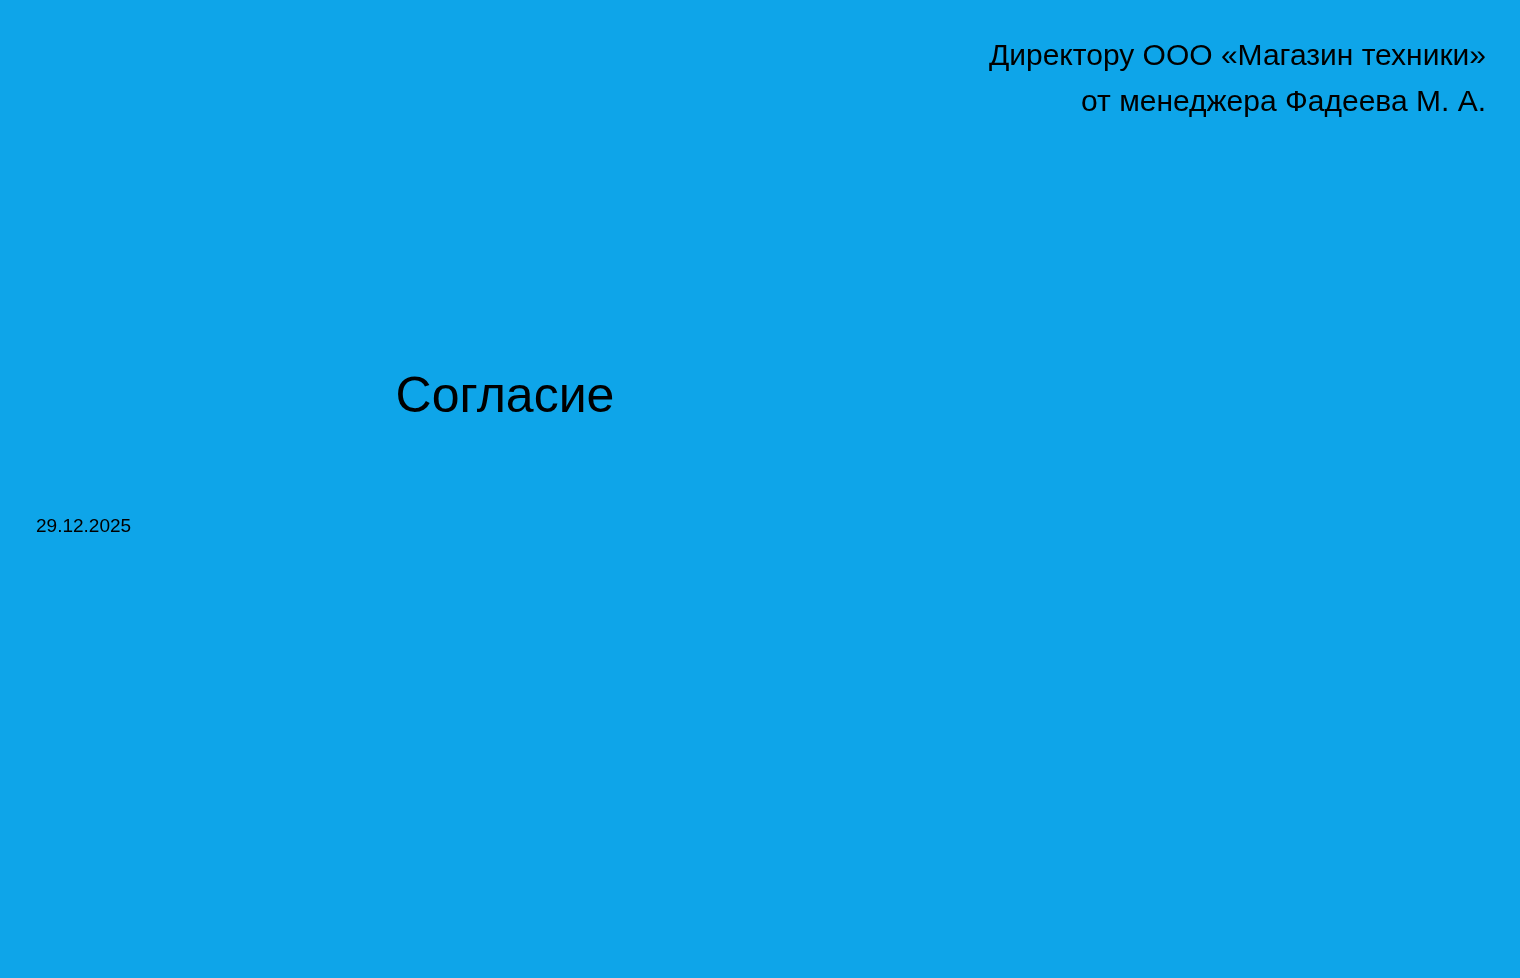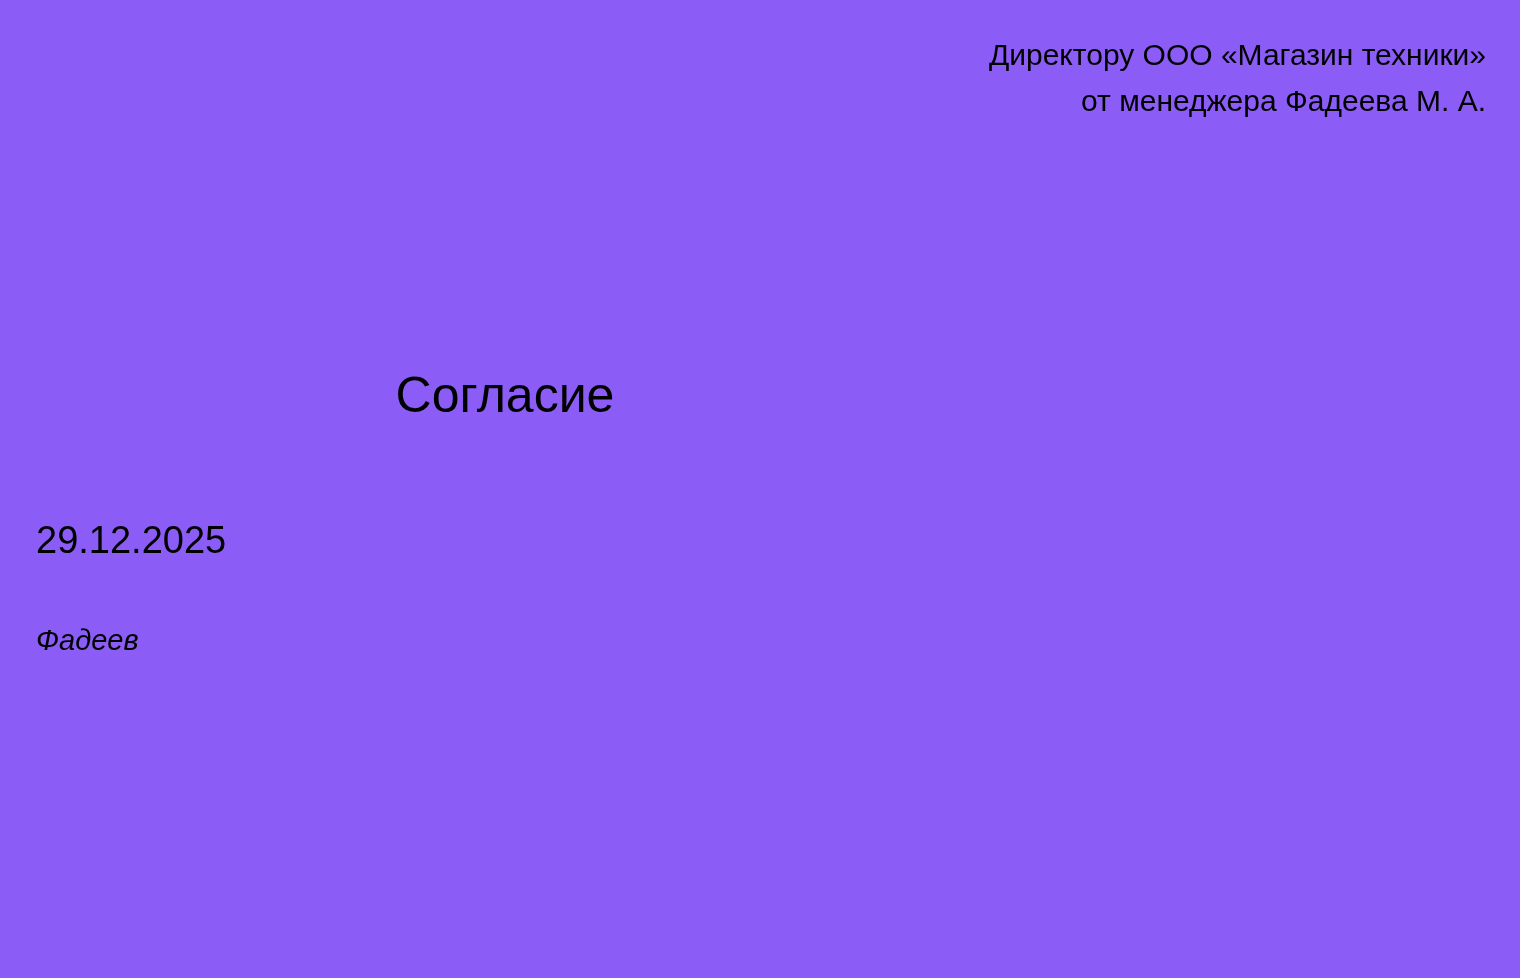--- a/index.html
+++ b/index.html
@@ -4,21 +4,21 @@
 <style>
   html, body {
     margin: 0;
     padding: 0;
     background: #ffffff;
   }
   .page {
     position: relative;
     width: 1520px;
     height: 978px;
-    background: #8b5cf6;
+    background: #0ea5e9;
     font-family: "Liberation Sans", sans-serif;
     color: #000000;
     box-sizing: border-box;
     overflow: hidden;
   }
   .addressee {
     position: absolute;
     top: 32px;
     right: 34px;
     text-align: right;
@@ -52,21 +52,21 @@
     margin: 0 0 38px 0;
   }
   .para:last-child {
     margin-bottom: 0;
   }
   .para.tight {
     margin-bottom: 42px;
   }
   .date {
     margin: 0 0 48px 0;
-    font-size: 38px;
+    font-size: 19px;
   }
   .signature {
     margin: 0;
     font-size: 29px;
     font-style: italic;
   }
 </style>
 </head>
 <body>
 
@@ -74,16 +74,15 @@
 
   <div class="addressee">
     <div>Директору ООО «Магазин техники»</div>
     <div>от менеджера Фадеева М. А.</div>
   </div>
 
   <div class="doc-title">Согласие</div>
 
   <div class="body-block">
     <p class="date">29.12.2025</p>
-    <p class="signature">Фадеев</p>
   </div>
 
 </div>
 
 </body></html>

